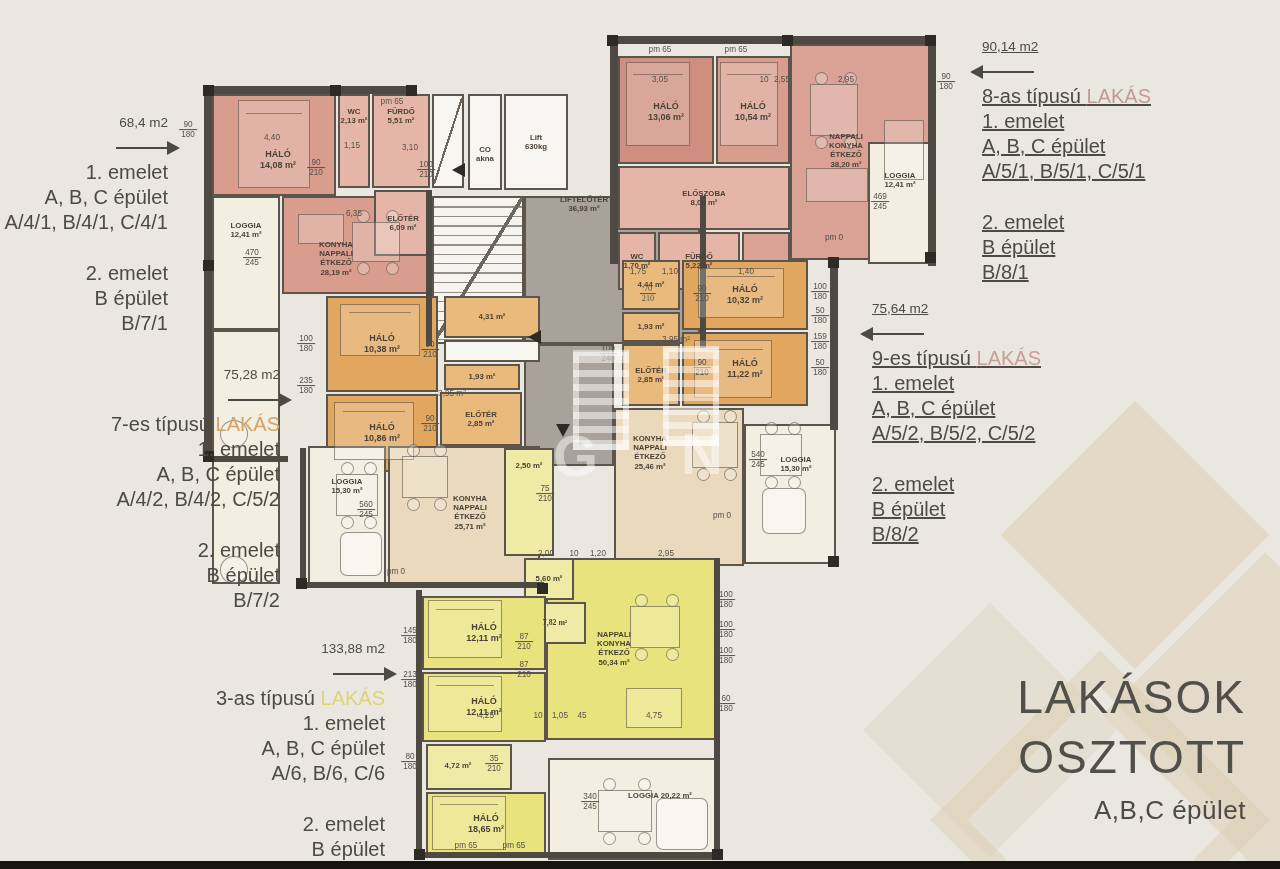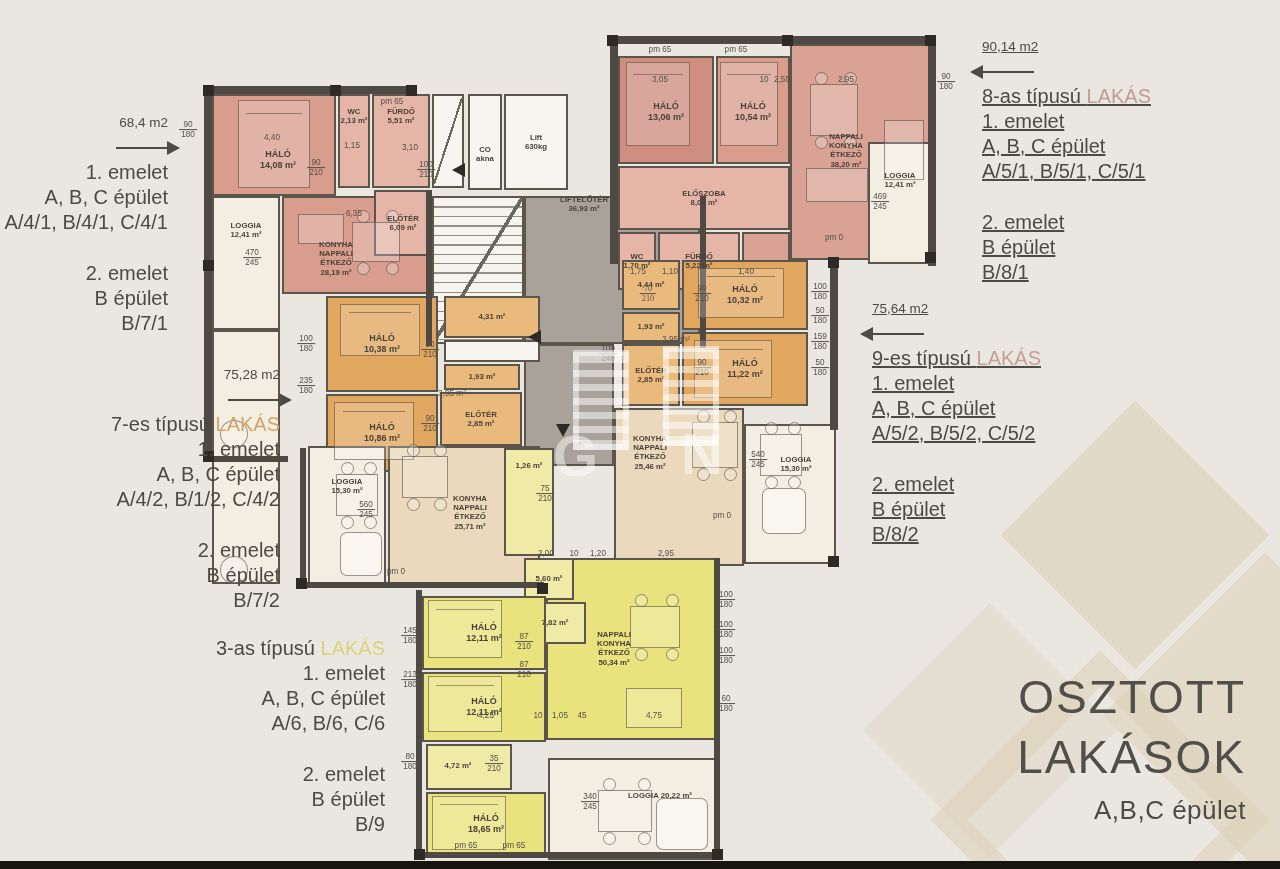--- a/index.html
+++ b/index.html
@@ -300,23 +300,23 @@
         <div class="room-label small" style="left: 470px; top: 512px;">KONYHA
 NAPPALI
 ÉTKEZŐ
 25,71 m²</div>
         <div class="room-label small" style="left: 347px; top: 486px;">LOGGIA
 15,30 m²</div>
         <div class="room-label small" style="left: 614px; top: 648px;">NAPPALI
 KONYHA
 ÉTKEZŐ
 50,34 m²</div>
-        <div class="room-label small" style="left: 529px; top: 466px;">1,26 m²</div>
+        <div class="room-label small" style="left: 529px; top: 466px;">2,50 m²</div>
         <div class="room-label small" style="left: 549px; top: 579px;">5,60 m²</div>
-        <div class="room-label small" style="left: 555px; top: 623px;">7,82 m²</div>
+        <div class="room-label small" style="left: 555px; top: 623px; font-family: Liberation Serif, serif;">7,82 m²</div>
         <div class="room-label" style="left: 484px; top: 633px;">HÁLÓ
 12,11 m²</div>
         <div class="room-label" style="left: 484px; top: 707px;">HÁLÓ
 12,11 m²</div>
         <div class="room-label small" style="left: 458px; top: 766px;">4,72 m²</div>
         <div class="room-label" style="left: 486px; top: 824px;">HÁLÓ
 18,65 m²</div>
         <div class="room-label small" style="left: 660px; top: 796px;">LOGGIA   20,22 m²</div>
       </div>
     <div id="dims-layer">
@@ -403,27 +403,28 @@
     <div class="gap">2. emelet</div>
     <div>B épület</div>
     <div>B/7/1</div>
   </div>
 
   <div class="apt right" style="top: 362px; right: 1000px;">
     <div><span class="m2">75,28 m2</span><span class="arrow r"></span></div>
     <div><span>7-es típusú </span><span class="accent" style="color: rgb(214, 163, 100);">LAKÁS</span></div>
     <div>1. emelet</div>
     <div>A, B, C épület</div>
-    <div>A/4/2, B/1/2, C/4/2</div>
+    <div>A/4/2, B/4/2, C/5/2</div>
     <div class="gap">2. emelet</div>
     <div>B épület</div>
     <div>B/7/2</div>
   </div>
 
   <div class="apt right" style="top: 636px; right: 895px;">
+    <div><span class="m2">133,88 m2</span><span class="arrow r"></span></div>
     <div><span>3-as típusú </span><span class="accent" style="color: rgb(220, 211, 122);">LAKÁS</span></div>
     <div>1. emelet</div>
     <div>A, B, C épület</div>
     <div>A/6, B/6, C/6</div>
     <div class="gap">2. emelet</div>
     <div>B épület</div>
     <div>B/9</div>
   </div>
 
   <div class="apt left" style="top: 34px; left: 982px;">
@@ -442,19 +443,19 @@
     <div><span>9-es típusú </span><span class="accent" style="color: rgb(198, 160, 151);">LAKÁS</span></div>
     <div>1. emelet</div>
     <div>A, B, C épület</div>
     <div>A/5/2, B/5/2, C/5/2</div>
     <div class="gap">2. emelet</div>
     <div>B épület</div>
     <div>B/8/2</div>
   </div>
 
   <div id="main-title">
+    <div>LAKÁSOK</div>
     <div>OSZTOTT</div>
-    <div>LAKÁSOK</div>
     <div class="sub">A,B,C épület</div>
   </div>
 
   <div id="bottom-bar"></div>
 </div>
 
 </body></html>

